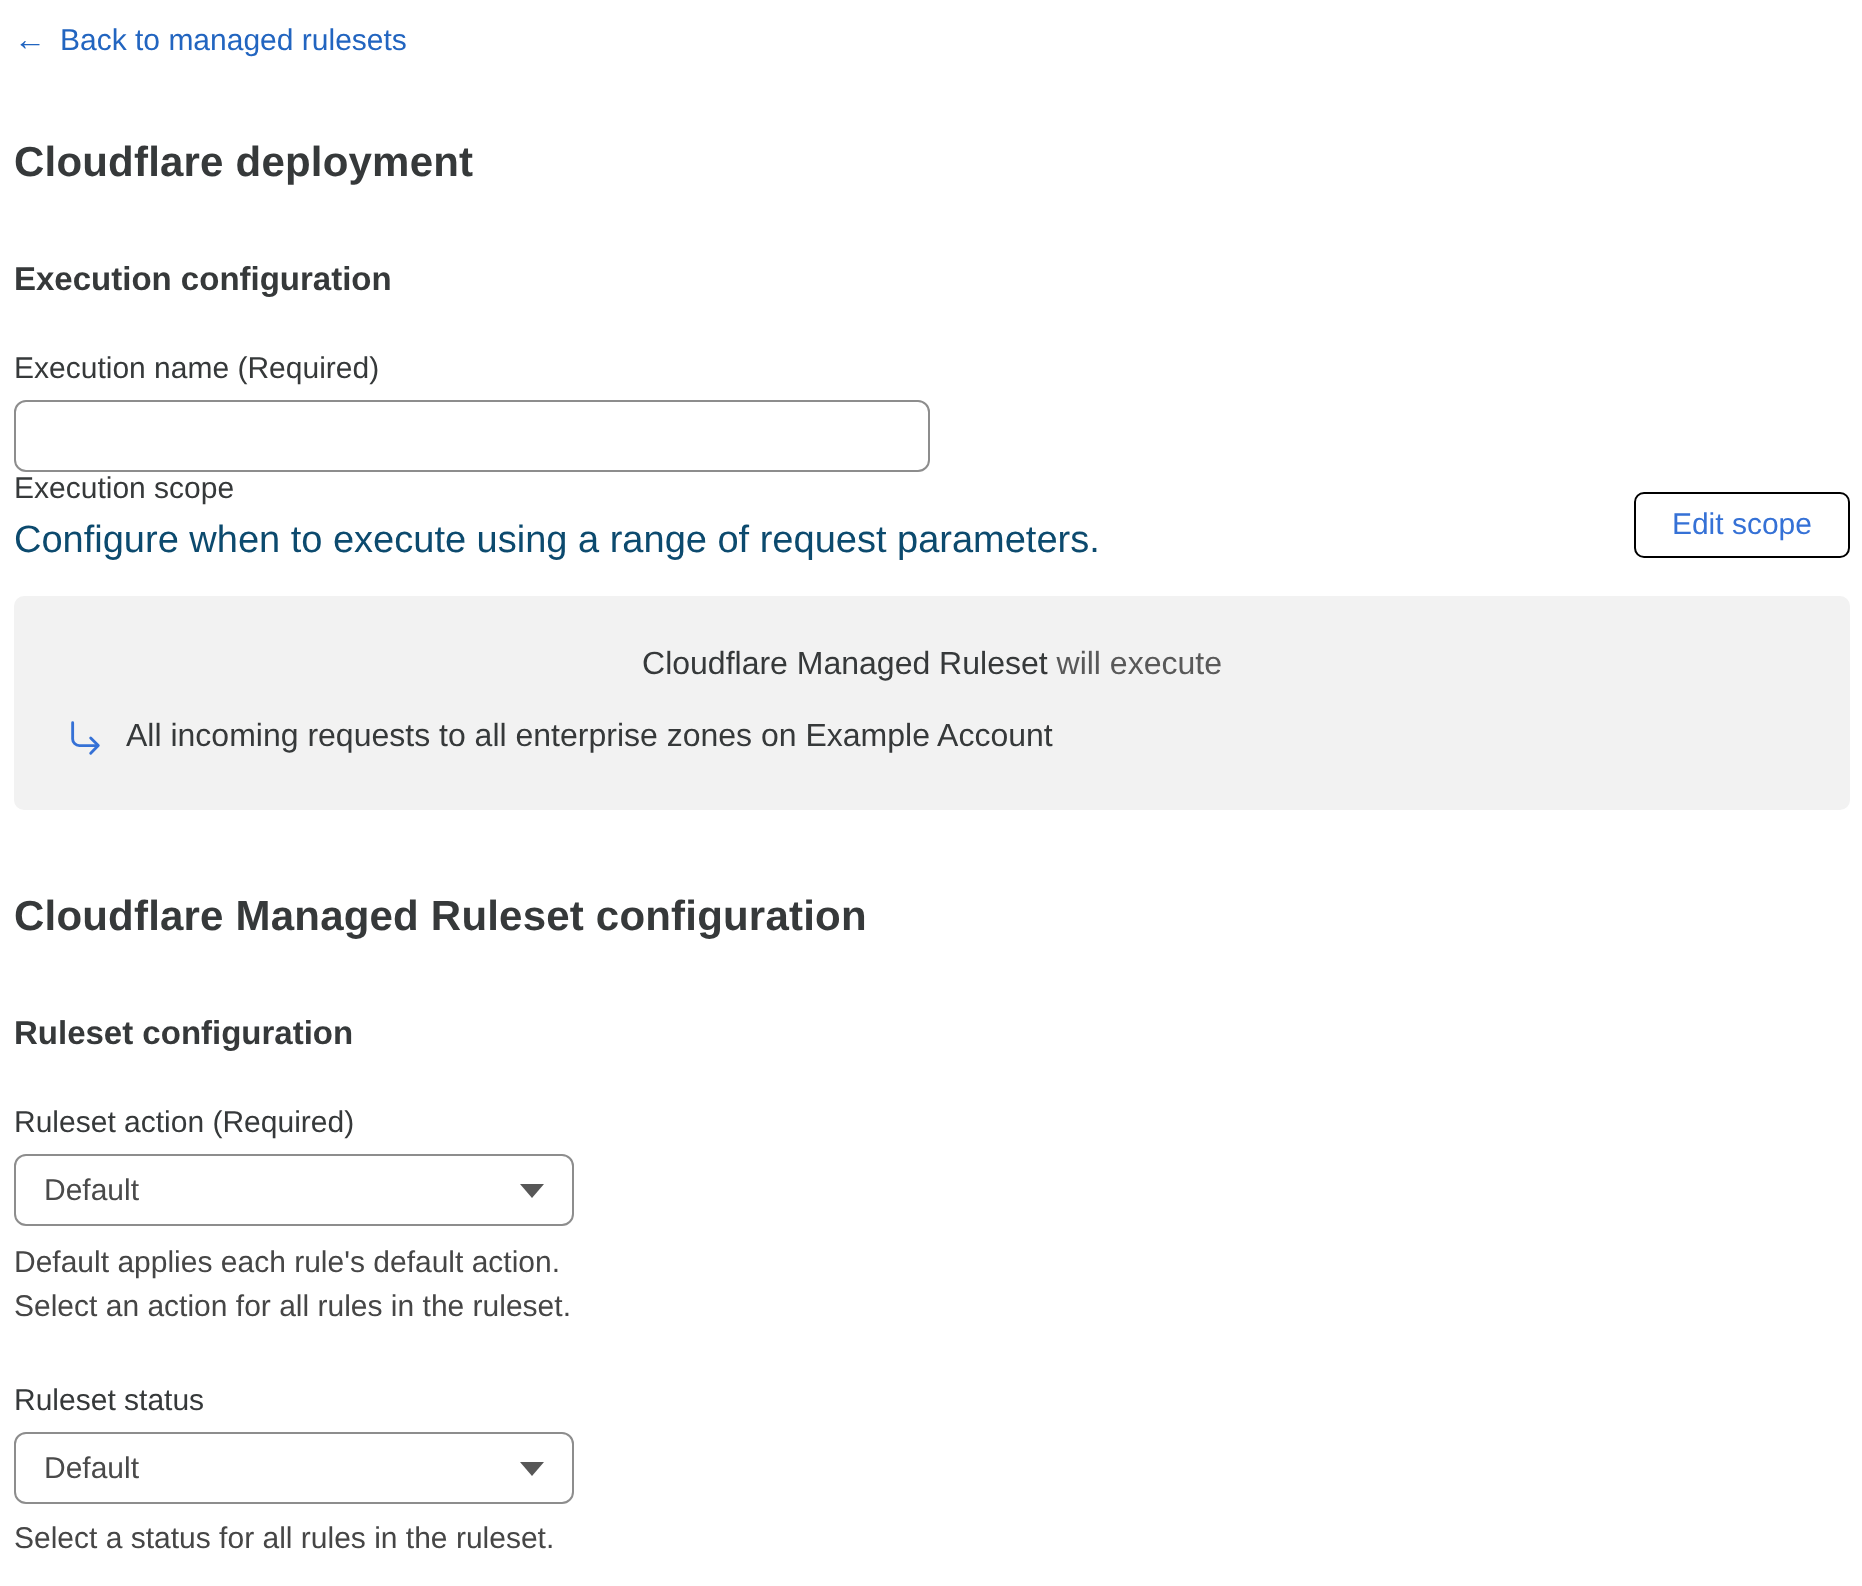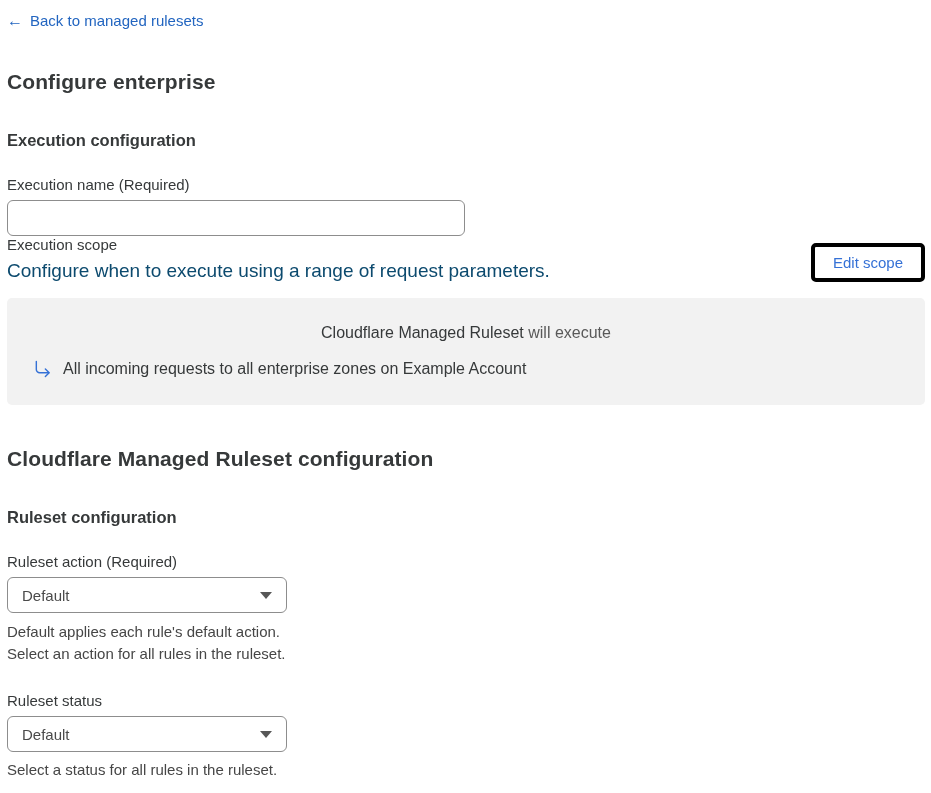--- a/index.html
+++ b/index.html
@@ -41,21 +41,21 @@
   }
 
   
   .scope-row { display: flex; align-items: center; }
   .scope-text { flex: 1 1 auto; }
   .scope-desc { font-size: 19px; color: #0c4a6e; margin-top: 7px; }
   .edit-scope-btn {
     flex: 0 0 auto;
     margin-top: 6px;
     background: #ffffff;
-    border: 4px solid #000000;
+    border: 1px solid #000000;
     border-radius: 5px;
     color: #3571d6;
     font-family: inherit;
     font-size: 15px;
     padding: 7px 18px;
     cursor: pointer;
   }
 
   
   .scope-panel {
@@ -107,21 +107,21 @@
 
 <div class="page">
 
   <div class="back-row">
     <a class="back-link">
       <span class="back-arrow">←</span>
       <span>Back to managed rulesets</span>
     </a>
   </div>
 
-  <div class="h1 first">Configure enterprise</div>
+  <div class="h1 first">Cloudflare deployment</div>
 
   <div class="h2 mt-h2">Execution configuration</div>
 
   <div class="field-label mt-label">Execution name (Required)</div>
   <input class="text-input" type="text" value="" style="">
 
   <div class="scope-row">
     <div class="scope-text">
       <div class="field-label">Execution scope</div>
       <div class="scope-desc">Configure when to execute using a range of request parameters.</div>

